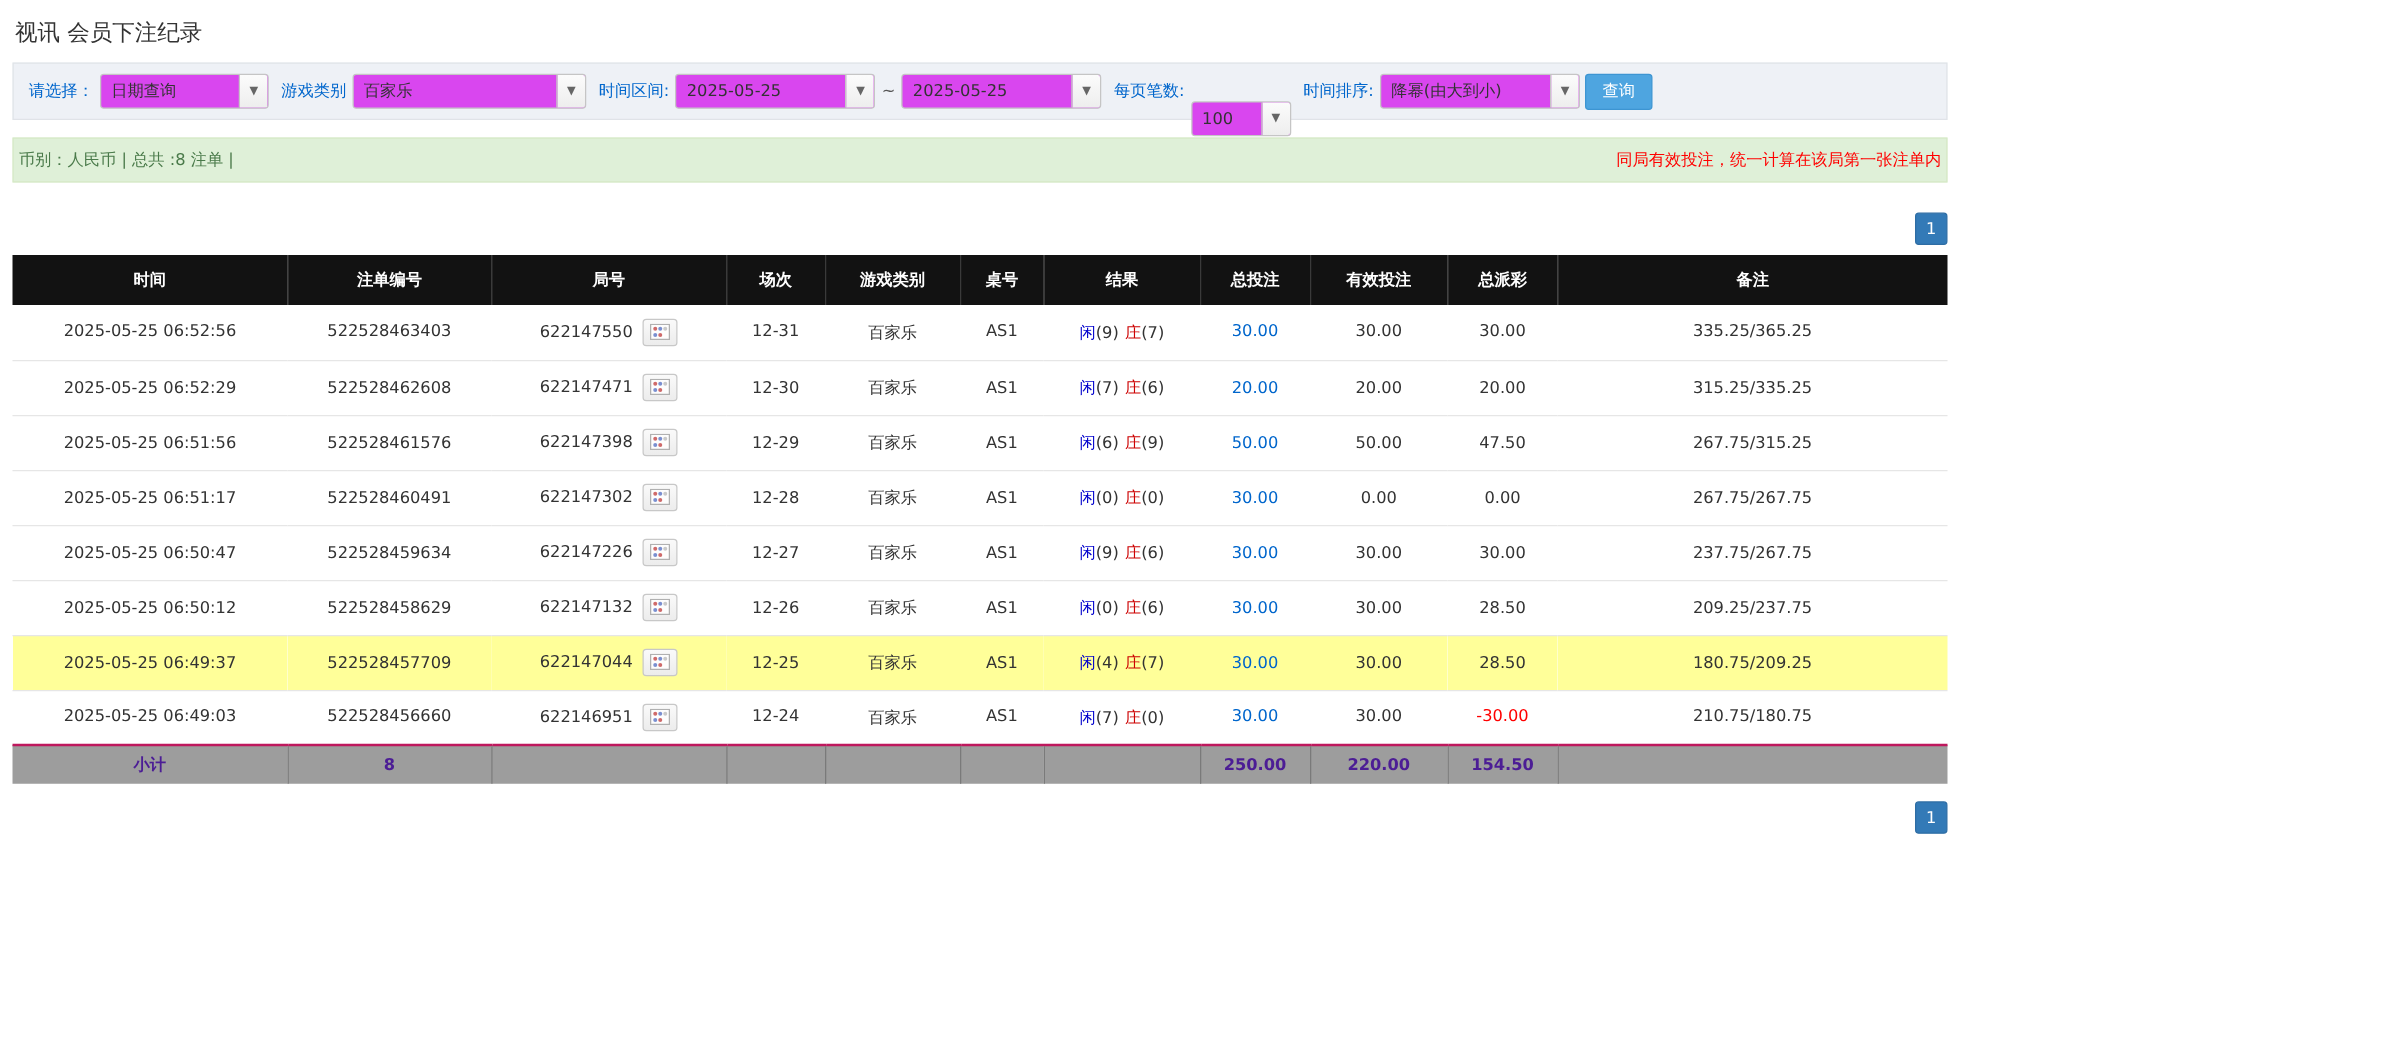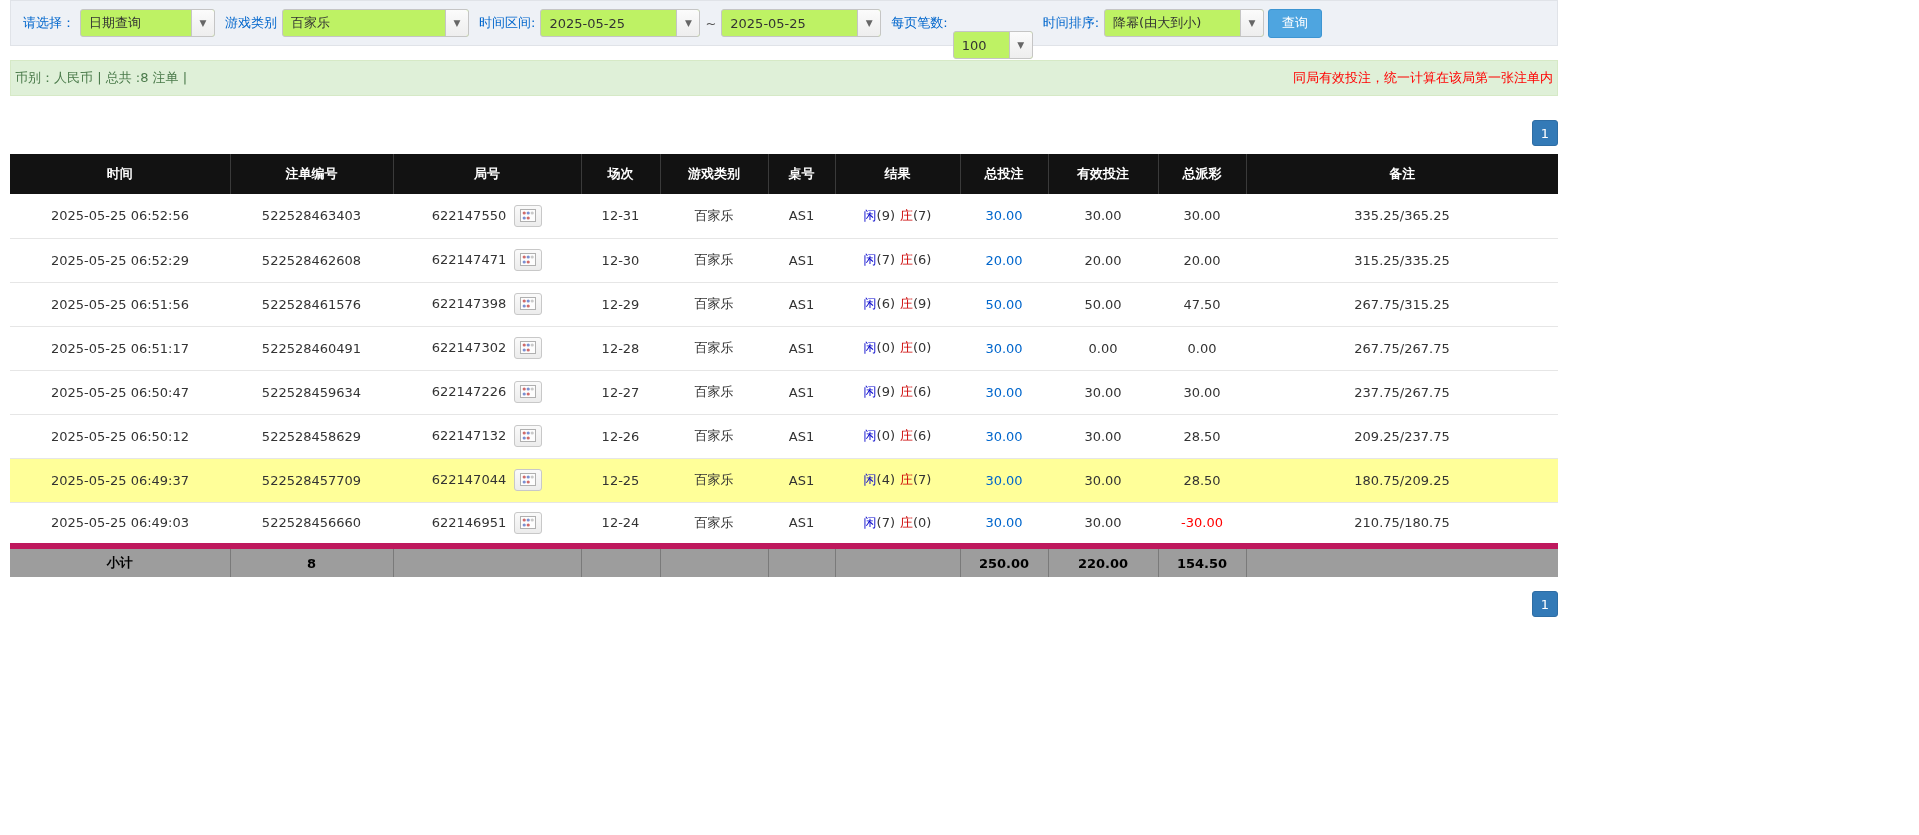--- a/index.html
+++ b/index.html
@@ -28,21 +28,21 @@
     display: flex;
     align-items: center;
     padding: 0 10px;
     white-space: nowrap;
   }
   .flabel { color: #0066cc; margin: 0 5px 0 10px; }
   .flabel:first-child { margin-left: 2px; }
   .combo {
     display: inline-flex;
     align-items: center;
-    background: #bef264;
+    background: #d946ef;
     border: 1px solid #c5c5c5;
     border-radius: 3px;
     height: 28px;
     overflow: hidden;
     vertical-align: middle;
     cursor: pointer;
     justify-content: flex-end;
   }
   .combo-text { flex: 1; padding: 0 8px; color: #333; text-align: left; overflow: hidden; }
   .combo-btn {
@@ -126,35 +126,36 @@
     background: linear-gradient(#fafafa, #ececec);
     border: 1px solid #c8c8c8;
     border-radius: 3px;
     padding: 3px 5px 1px 5px;
     margin-left: 8px;
     vertical-align: middle;
     cursor: pointer;
   }
   tfoot td {
     background: #9d9d9d;
-    color: #000000;
+    color: #4c1d95;
     font-weight: bold;
     height: 31px;
     text-align: center;
-    border-top: 6px solid #be185d;
+    border-top: 2px solid #be185d;
     border-right: 1px solid #7a7a7a;
     margin-top: 20px;
   }
   tfoot td:last-child { border-right: none; }
 </style>
 </head>
 <body>
 
 <div class="container">
 
+  <h1 class="page-title">视讯 会员下注纪录</h1>
 
   <div class="filter-bar">
     <span class="flabel">请选择：</span>
     <div class="combo w135">
       <span class="combo-text">日期查询</span>
       <span class="combo-btn">▼</span>
     </div>
 
     <span class="flabel">游戏类别</span>
     <div class="combo w187">

